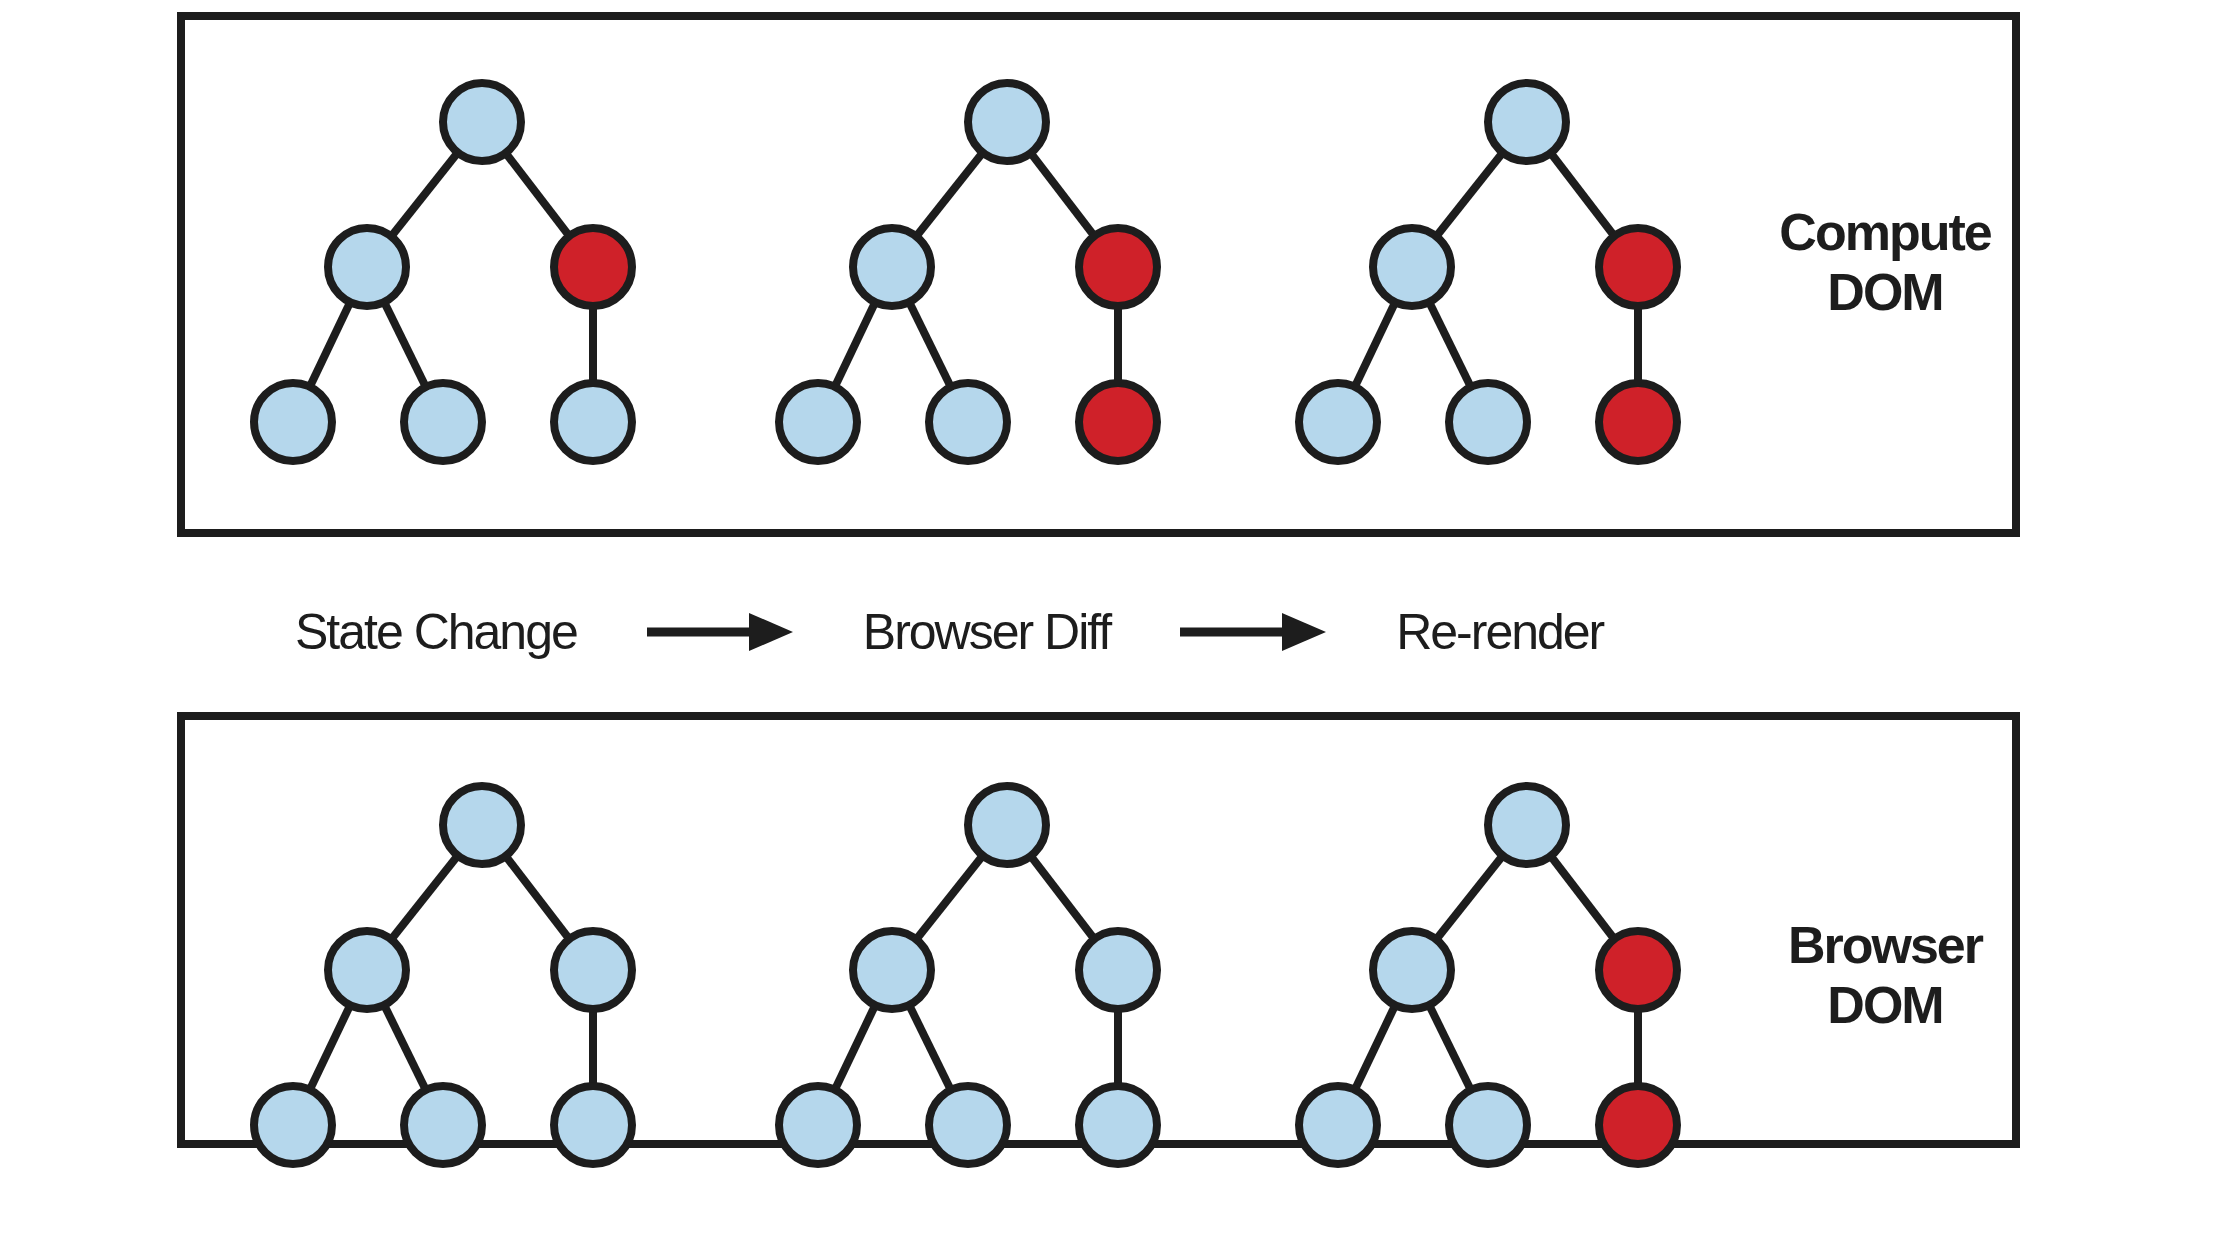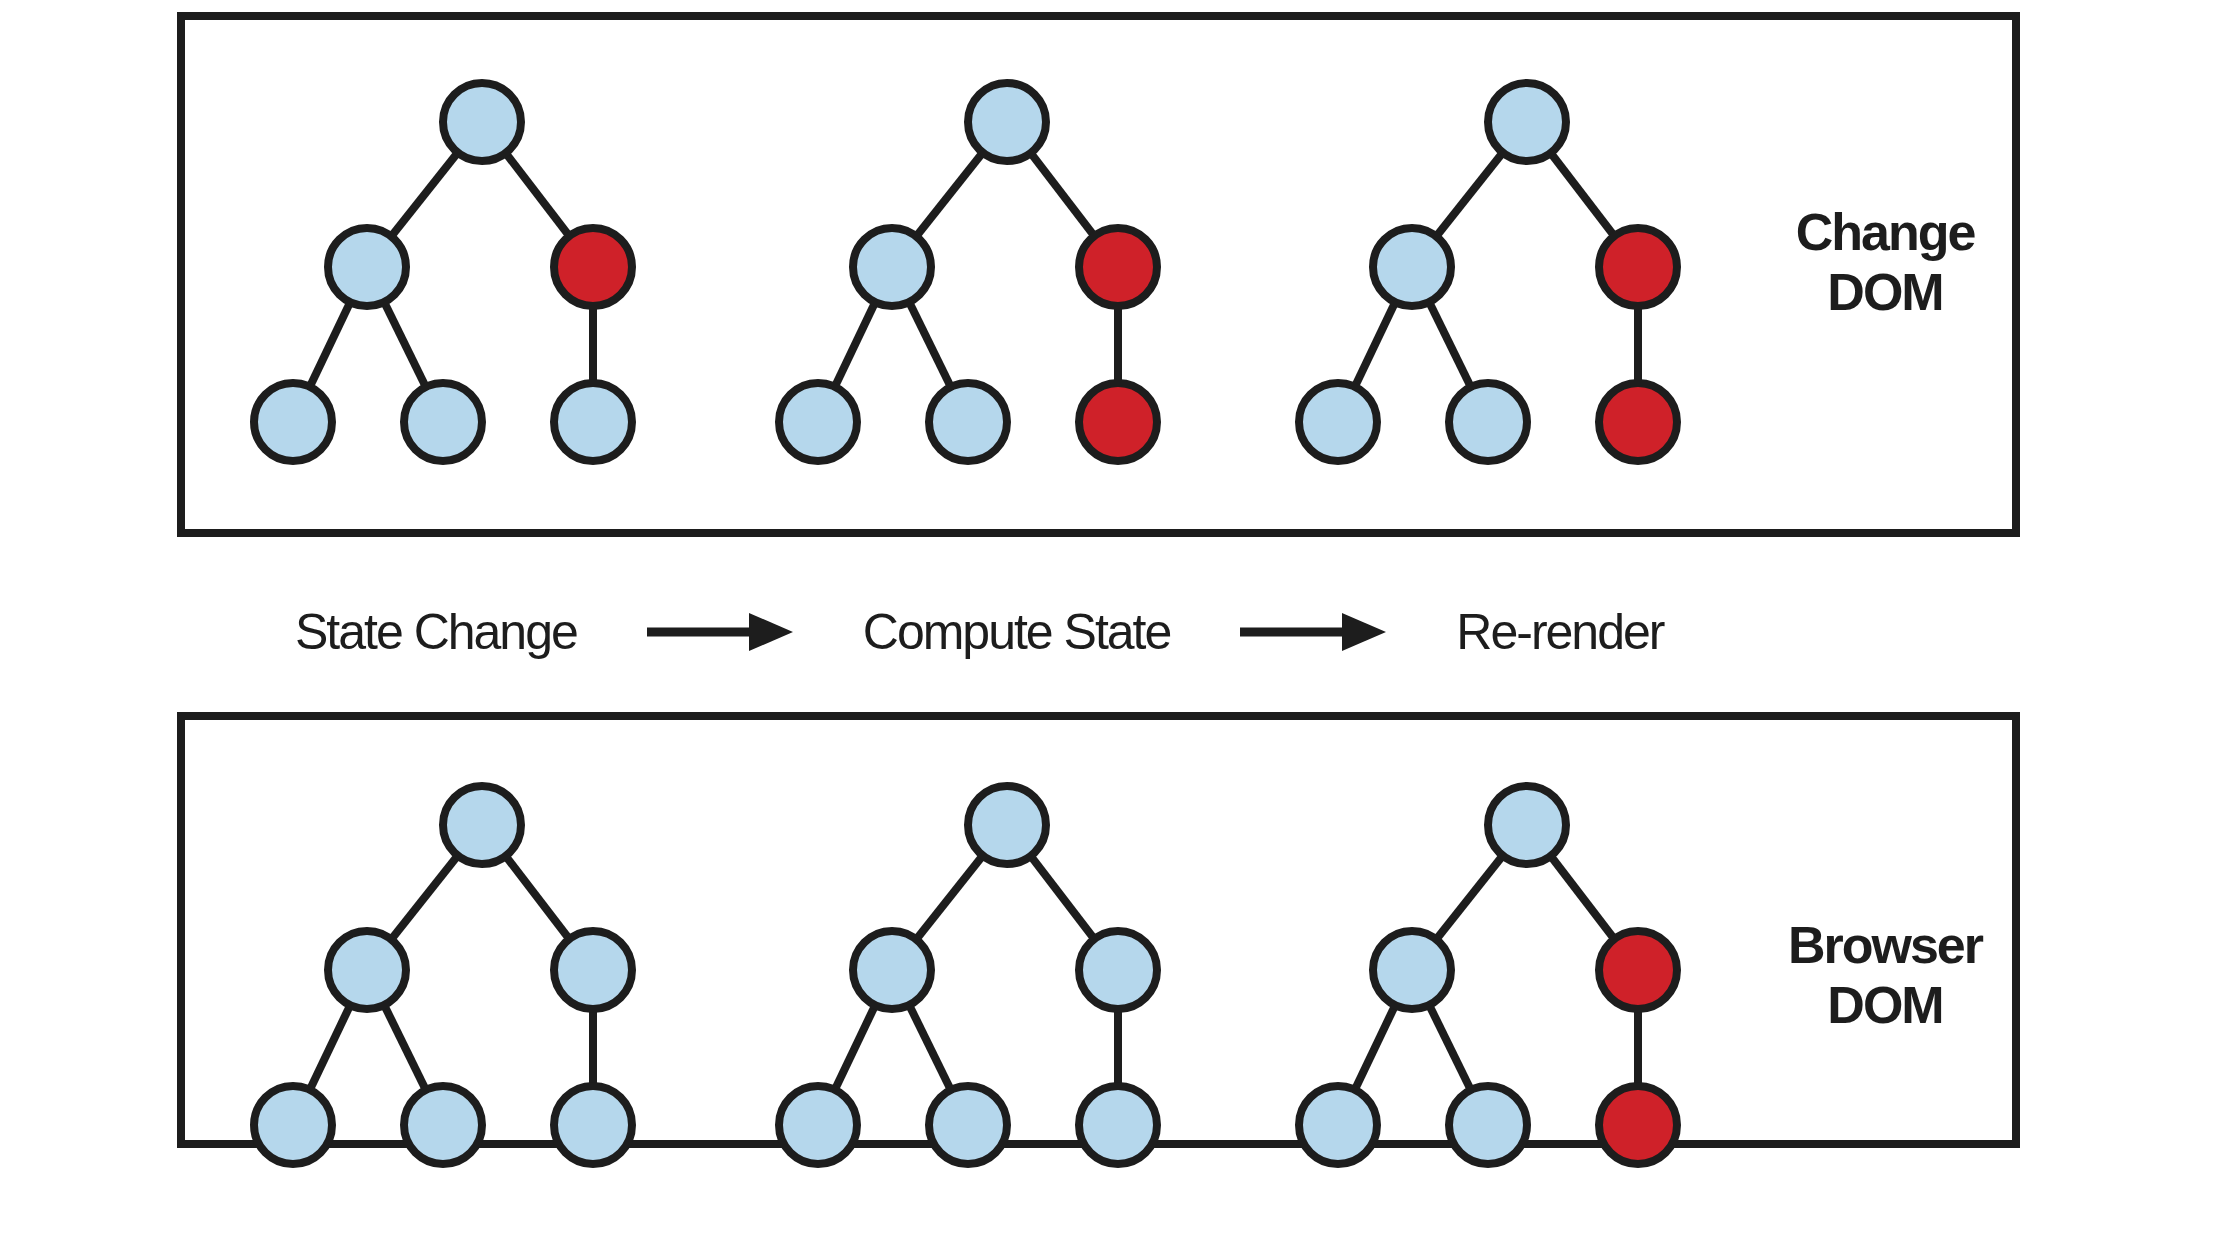--- a/index.html
+++ b/index.html
@@ -74,32 +74,32 @@
         <line x1="119" y1="195" x2="195" y2="350" stroke="#1d1d1d" stroke-width="8"></line>
         <line x1="345" y1="195" x2="345" y2="350" stroke="#1d1d1d" stroke-width="8"></line>
         <circle cx="234" cy="50" r="39" fill="#b5d7ec" stroke="#1d1d1d" stroke-width="8"></circle>
         <circle cx="119" cy="195" r="39" fill="#b5d7ec" stroke="#1d1d1d" stroke-width="8"></circle>
         <circle cx="345" cy="195" r="39" fill="#cf2129" stroke="#1d1d1d" stroke-width="8"></circle>
         <circle cx="45" cy="350" r="39" fill="#b5d7ec" stroke="#1d1d1d" stroke-width="8"></circle>
         <circle cx="195" cy="350" r="39" fill="#b5d7ec" stroke="#1d1d1d" stroke-width="8"></circle>
         <circle cx="345" cy="350" r="39" fill="#cf2129" stroke="#1d1d1d" stroke-width="8"></circle>
       </svg>
     <div class="box-label">
-      <span>Change</span>
+      <span>Compute</span>
       <span>DOM</span>
     </div>
   </div>
 
   <div class="flow-row">
     <span class="flow-label">State Change</span>
     <svg class="arrow" width="150" height="46" viewBox="0 0 150 46">
       <line x1="2" y1="23" x2="108" y2="23" stroke-width="9" stroke="#1d1d1d"></line>
       <polygon points="104,4 148,23 104,42" fill="#1d1d1d"></polygon>
     </svg>
-    <span class="flow-label">Compute State</span>
+    <span class="flow-label">Browser Diff</span>
     <svg class="arrow" width="150" height="46" viewBox="0 0 150 46">
       <line x1="2" y1="23" x2="108" y2="23" stroke-width="9" stroke="#1d1d1d"></line>
       <polygon points="104,4 148,23 104,42" fill="#1d1d1d"></polygon>
     </svg>
     <span class="flow-label">Re-render</span>
   </div>
 
   <div class="box bottom">
     <svg class="tree" viewBox="0 0 444 420">
         <line x1="234" y1="50" x2="119" y2="195" stroke="#1d1d1d" stroke-width="8"></line>

